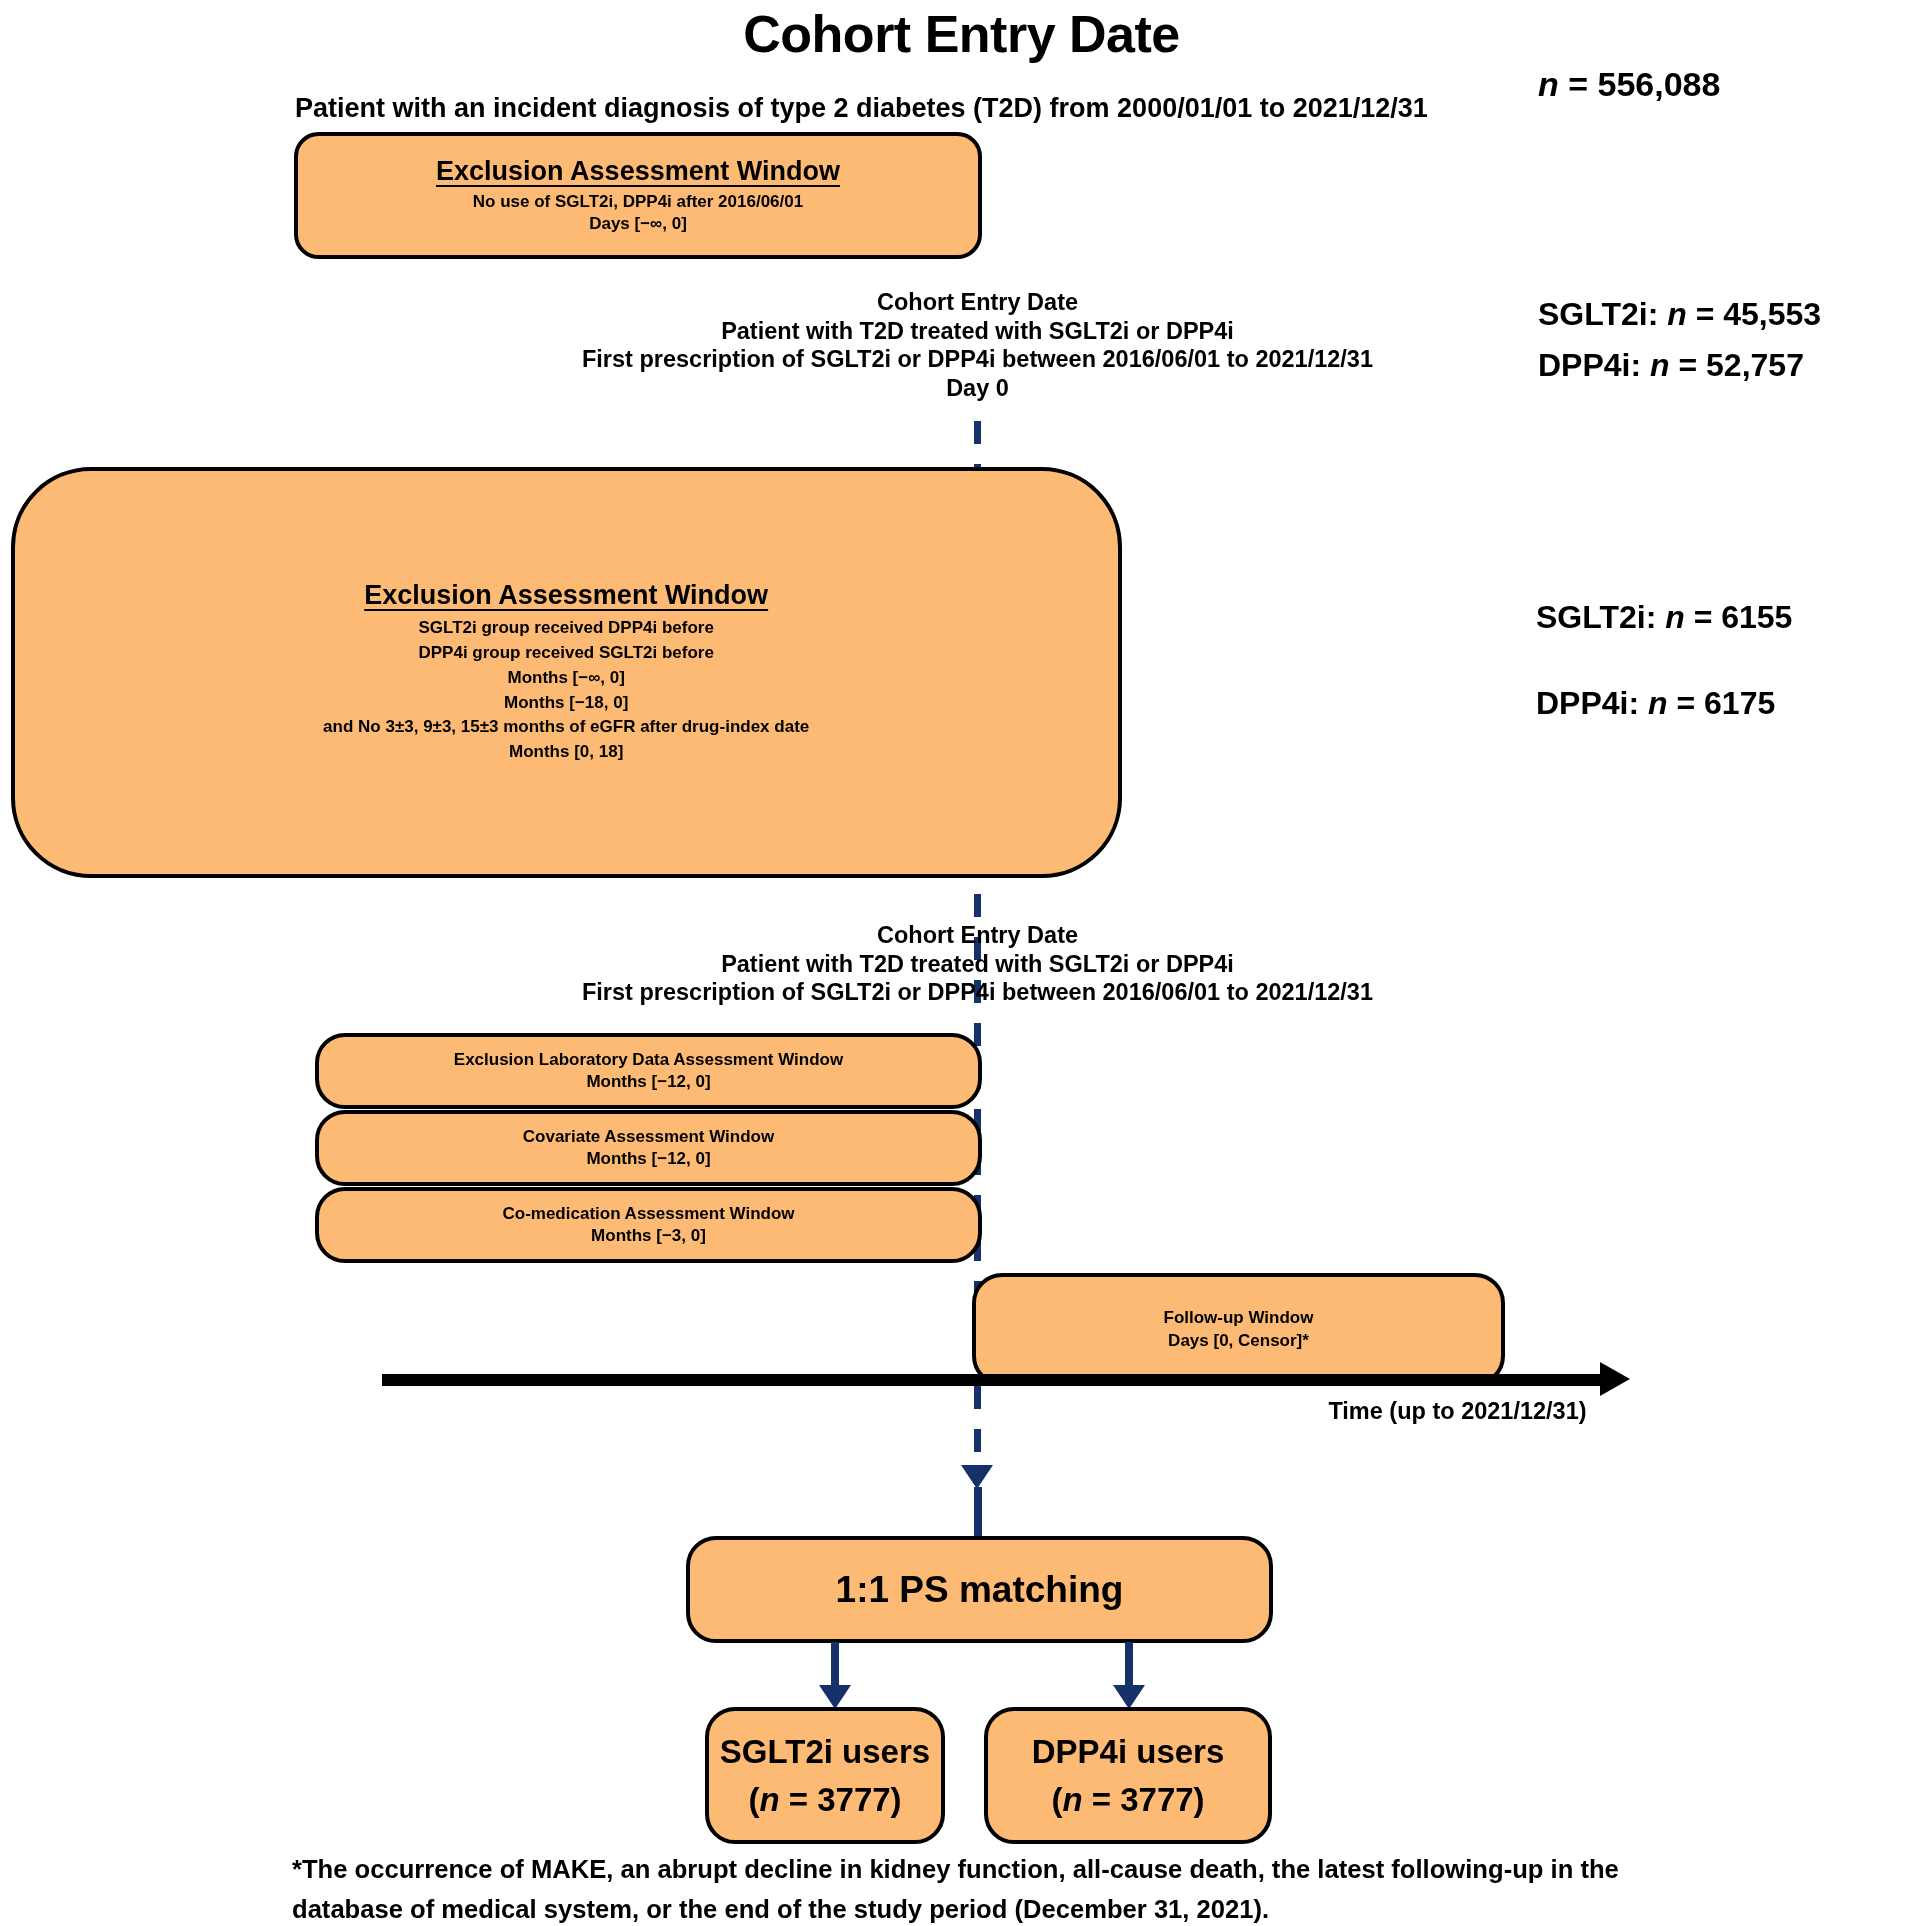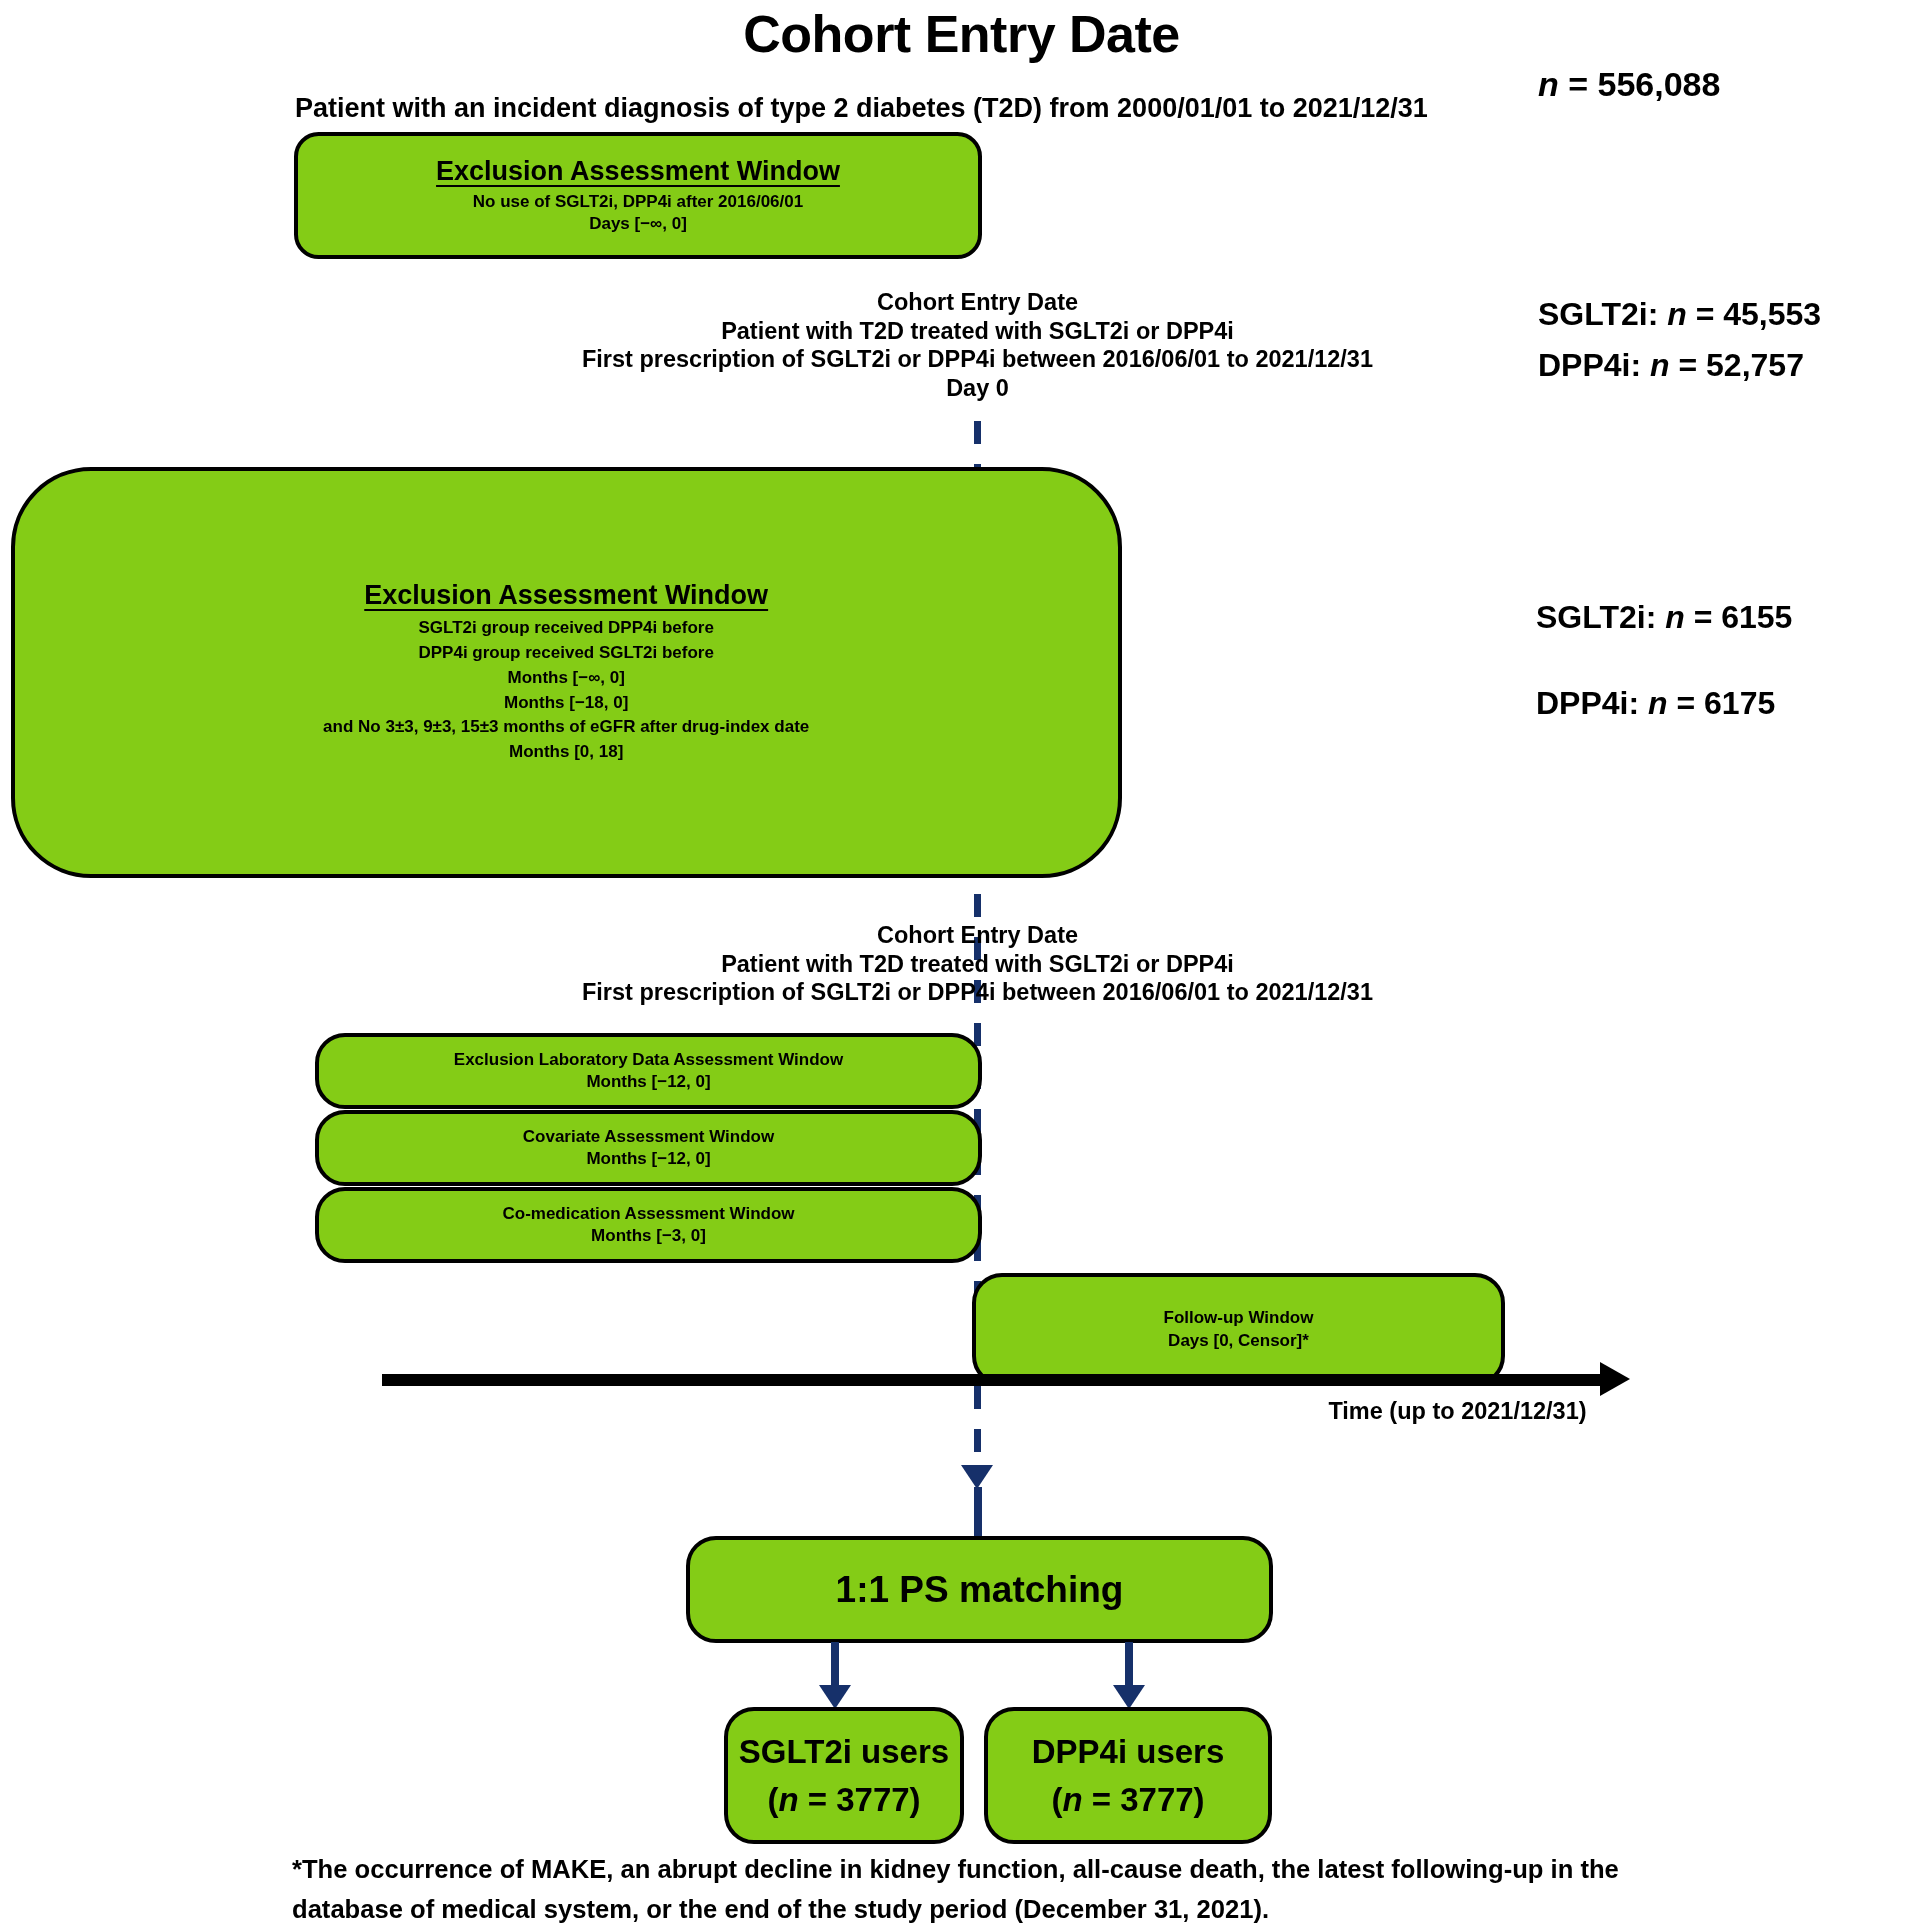--- a/index.html
+++ b/index.html
@@ -53,21 +53,21 @@
     white-space: nowrap;
     line-height: 1.22;
   }
 
   
   .rbox {
     position: absolute;
     box-sizing: border-box;
     border: 4.8px solid #000000;
     border-radius: 24.5px;
-    background: #84cc16;
+    background: #fdba74;
     display: flex;
     flex-direction: column;
     align-items: center;
     justify-content: center;
   }
   .rbox.big { border-radius: 80px; }
   .rbox.soft { border-radius: 30px; }
 
   .bx-title {
     font-size: 27px;
@@ -244,21 +244,21 @@
   <div class="rbox soft" style="left:686px; top:1536px; width:587px; height:107px;">
     <div class="bx-big">1:1 PS matching</div>
   </div>
 
   <div class="v-arrow" style="left:831px; top:1642px; height:52px;"></div>
   <div class="v-head" style="left:819px; top:1685px;"></div>
 
   <div class="v-arrow" style="left:1125px; top:1642px; height:52px;"></div>
   <div class="v-head" style="left:1113px; top:1685px;"></div>
 
-  <div class="rbox soft" style="left:724px; top:1707px; width:240px; height:137px;align-items:center;">
+  <div class="rbox soft" style="left:705px; top:1707px; width:240px; height:137px;align-items:center;">
     <div class="bx-med">SGLT2i users</div>
     <div class="bx-med">
       <span>(</span><span class="ital">n</span><span> = 3777)</span>
     </div>
   </div>
 
   <div class="rbox soft" style="left:984px; top:1707px; width:288px; height:137px;">
     <div class="bx-med">DPP4i users</div>
     <div class="bx-med">
       <span>(</span><span class="ital">n</span><span> = 3777)</span>

